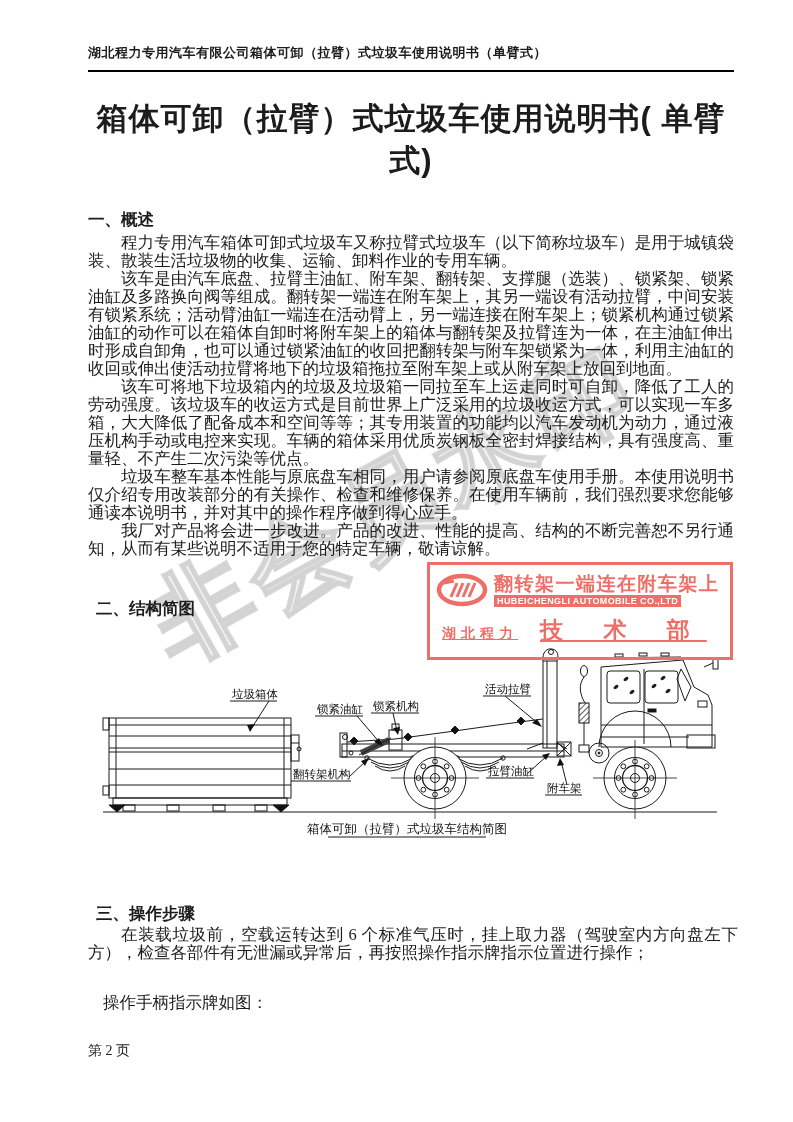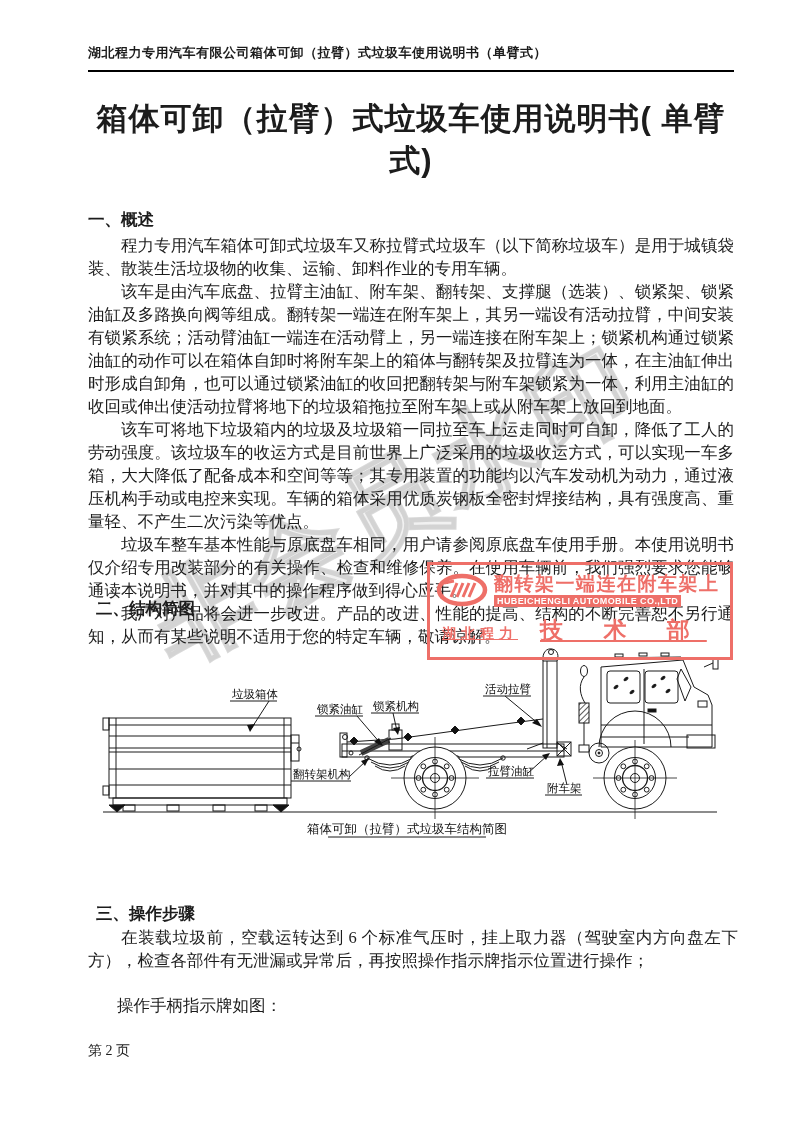--- a/index.html
+++ b/index.html
@@ -28,29 +28,29 @@
   .doc-title{
     margin-top:26px;text-align:center;font-size:31px;font-weight:bold;
     font-family:"Liberation Sans","DejaVu Sans",sans-serif;letter-spacing:1px;
   }
   .sec-heading{
     font-size:16.5px;font-weight:bold;
     font-family:Liberation Sans, sans-serif;
   }
   .h1{margin-top:27px;}
   .para{
-    font-size:16.5px;line-height:23px;text-align:justify;text-indent:2em;
+    font-size:16.5px;line-height:18px;text-align:justify;text-indent:2em;
     color:var(--ink);
   }
   .p-first{margin-top:3px;}
   
   .h2{position:absolute;left:96px;top:598px;z-index:2;}
   .h3{position:absolute;left:96px;top:903px;z-index:2;}
   .s3p1{position:absolute;left:88px;top:926px;width:650px;z-index:2;}
-  .s3p2{position:absolute;left:84px;top:994px;width:646px;z-index:2;}
+  .s3p2{position:absolute;left:70px;top:994px;width:646px;z-index:2;}
   .footer{
     position:absolute;left:88px;top:1042px;width:590px;text-align:left;
     font-size:14px;z-index:2;
   }
   
   .stamp{
     position:absolute;left:427px;top:562px;width:306px;height:98px;
     border:3px solid var(--red);z-index:4;color:var(--red);
     padding:5px 6px 0 6px;background:transparent;
   }

